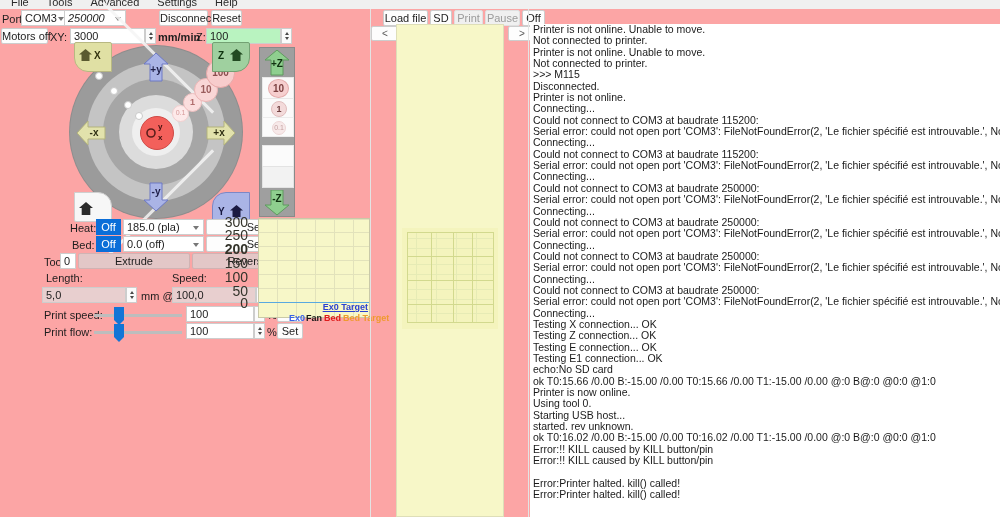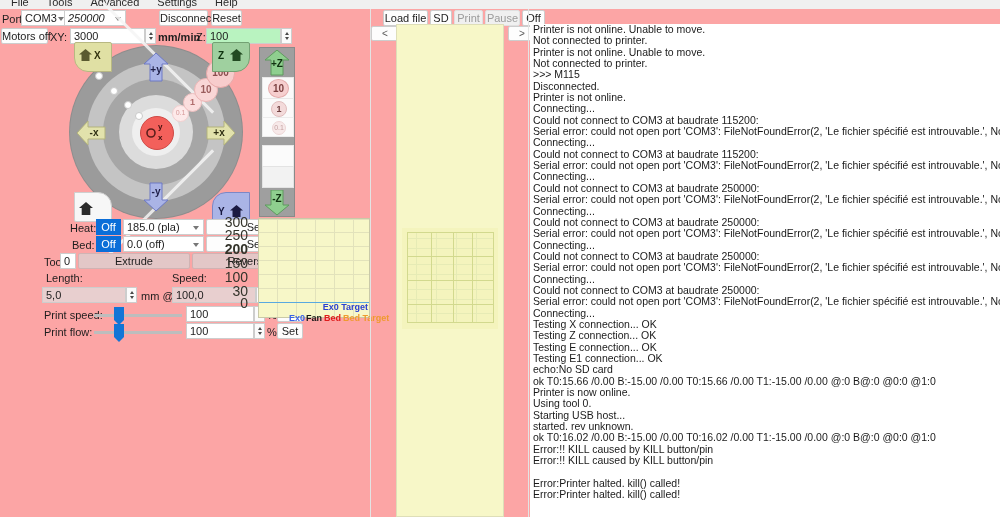--- a/index.html
+++ b/index.html
@@ -333,35 +333,35 @@
     <div class="gridline" style="top:69px;"></div>
     <div class="gridvert" style="left:18px;"></div>
     <div class="gridvert" style="left:37px;"></div>
     <div class="gridvert" style="left:56px;"></div>
     <div class="gridvert" style="left:75px;"></div>
     <div class="gridvert" style="left:94px;"></div>
 
     <div style="position:absolute;left:0;top:83px;width:110px;height:1px;background:#58a9e0;"></div>
 
     <div style="position:absolute;left:0;top:83px;width:110px;">
-      <div style="position:absolute;right:1px;top:0px;font-size:9px;font-weight:bold;color:#2a3fd0;white-space:nowrap;">Ex0 Target</div>
+      <div style="position:absolute;right:1px;top:0px;font-size:9px;font-weight:bold;color:#2a3fd0;white-space:nowrap;text-decoration:underline;">Ex0 Target</div>
       <div style="position:absolute;left:30px;top:11px;font-size:9px;font-weight:bold;color:#3a63e8;white-space:nowrap;">Ex0</div>
       <div style="position:absolute;left:47px;top:11px;font-size:9px;font-weight:bold;color:#1a1a1a;white-space:nowrap;">Fan</div>
       <div style="position:absolute;left:65px;top:11px;font-size:9px;font-weight:bold;color:#e01b1b;white-space:nowrap;">Bed</div>
       <div style="position:absolute;left:84px;top:11px;font-size:9px;font-weight:bold;color:#ef9a2e;white-space:nowrap;">Bed Target</div>
     </div>
   </div>
 
   <div id="yaxis">
     <span class="ytick" style="top:-1px;">300</span>
     <span class="ytick" style="top:12px;">250</span>
     <span class="ytick" style="top:26px;font-weight:bold;">200</span>
     <span class="ytick" style="top:40px;">150</span>
     <span class="ytick" style="top:54px;">100</span>
-    <span class="ytick" style="top:68px;">30</span>
+    <span class="ytick" style="top:68px;">50</span>
     <span class="ytick" style="top:80px;">0</span>
   </div>
 
   <div id="toolbar2">
     <div class="btn" style="position:absolute;left:11px;top:2px;width:45px;">Load file</div>
     <div class="btn" style="position:absolute;left:58px;top:2px;width:22px;">SD</div>
     <div class="btn dis" style="position:absolute;left:82px;top:2px;width:29px;background:#f0f0f0;border-color:#e0e0e0;">Print</div>
     <div class="btn dis" style="position:absolute;left:113px;top:2px;width:35px;background:#f0f0f0;border-color:#e0e0e0;">Pause</div>
     <div class="btn" style="position:absolute;left:150px;top:2px;width:23px;">Off</div>
   </div>

